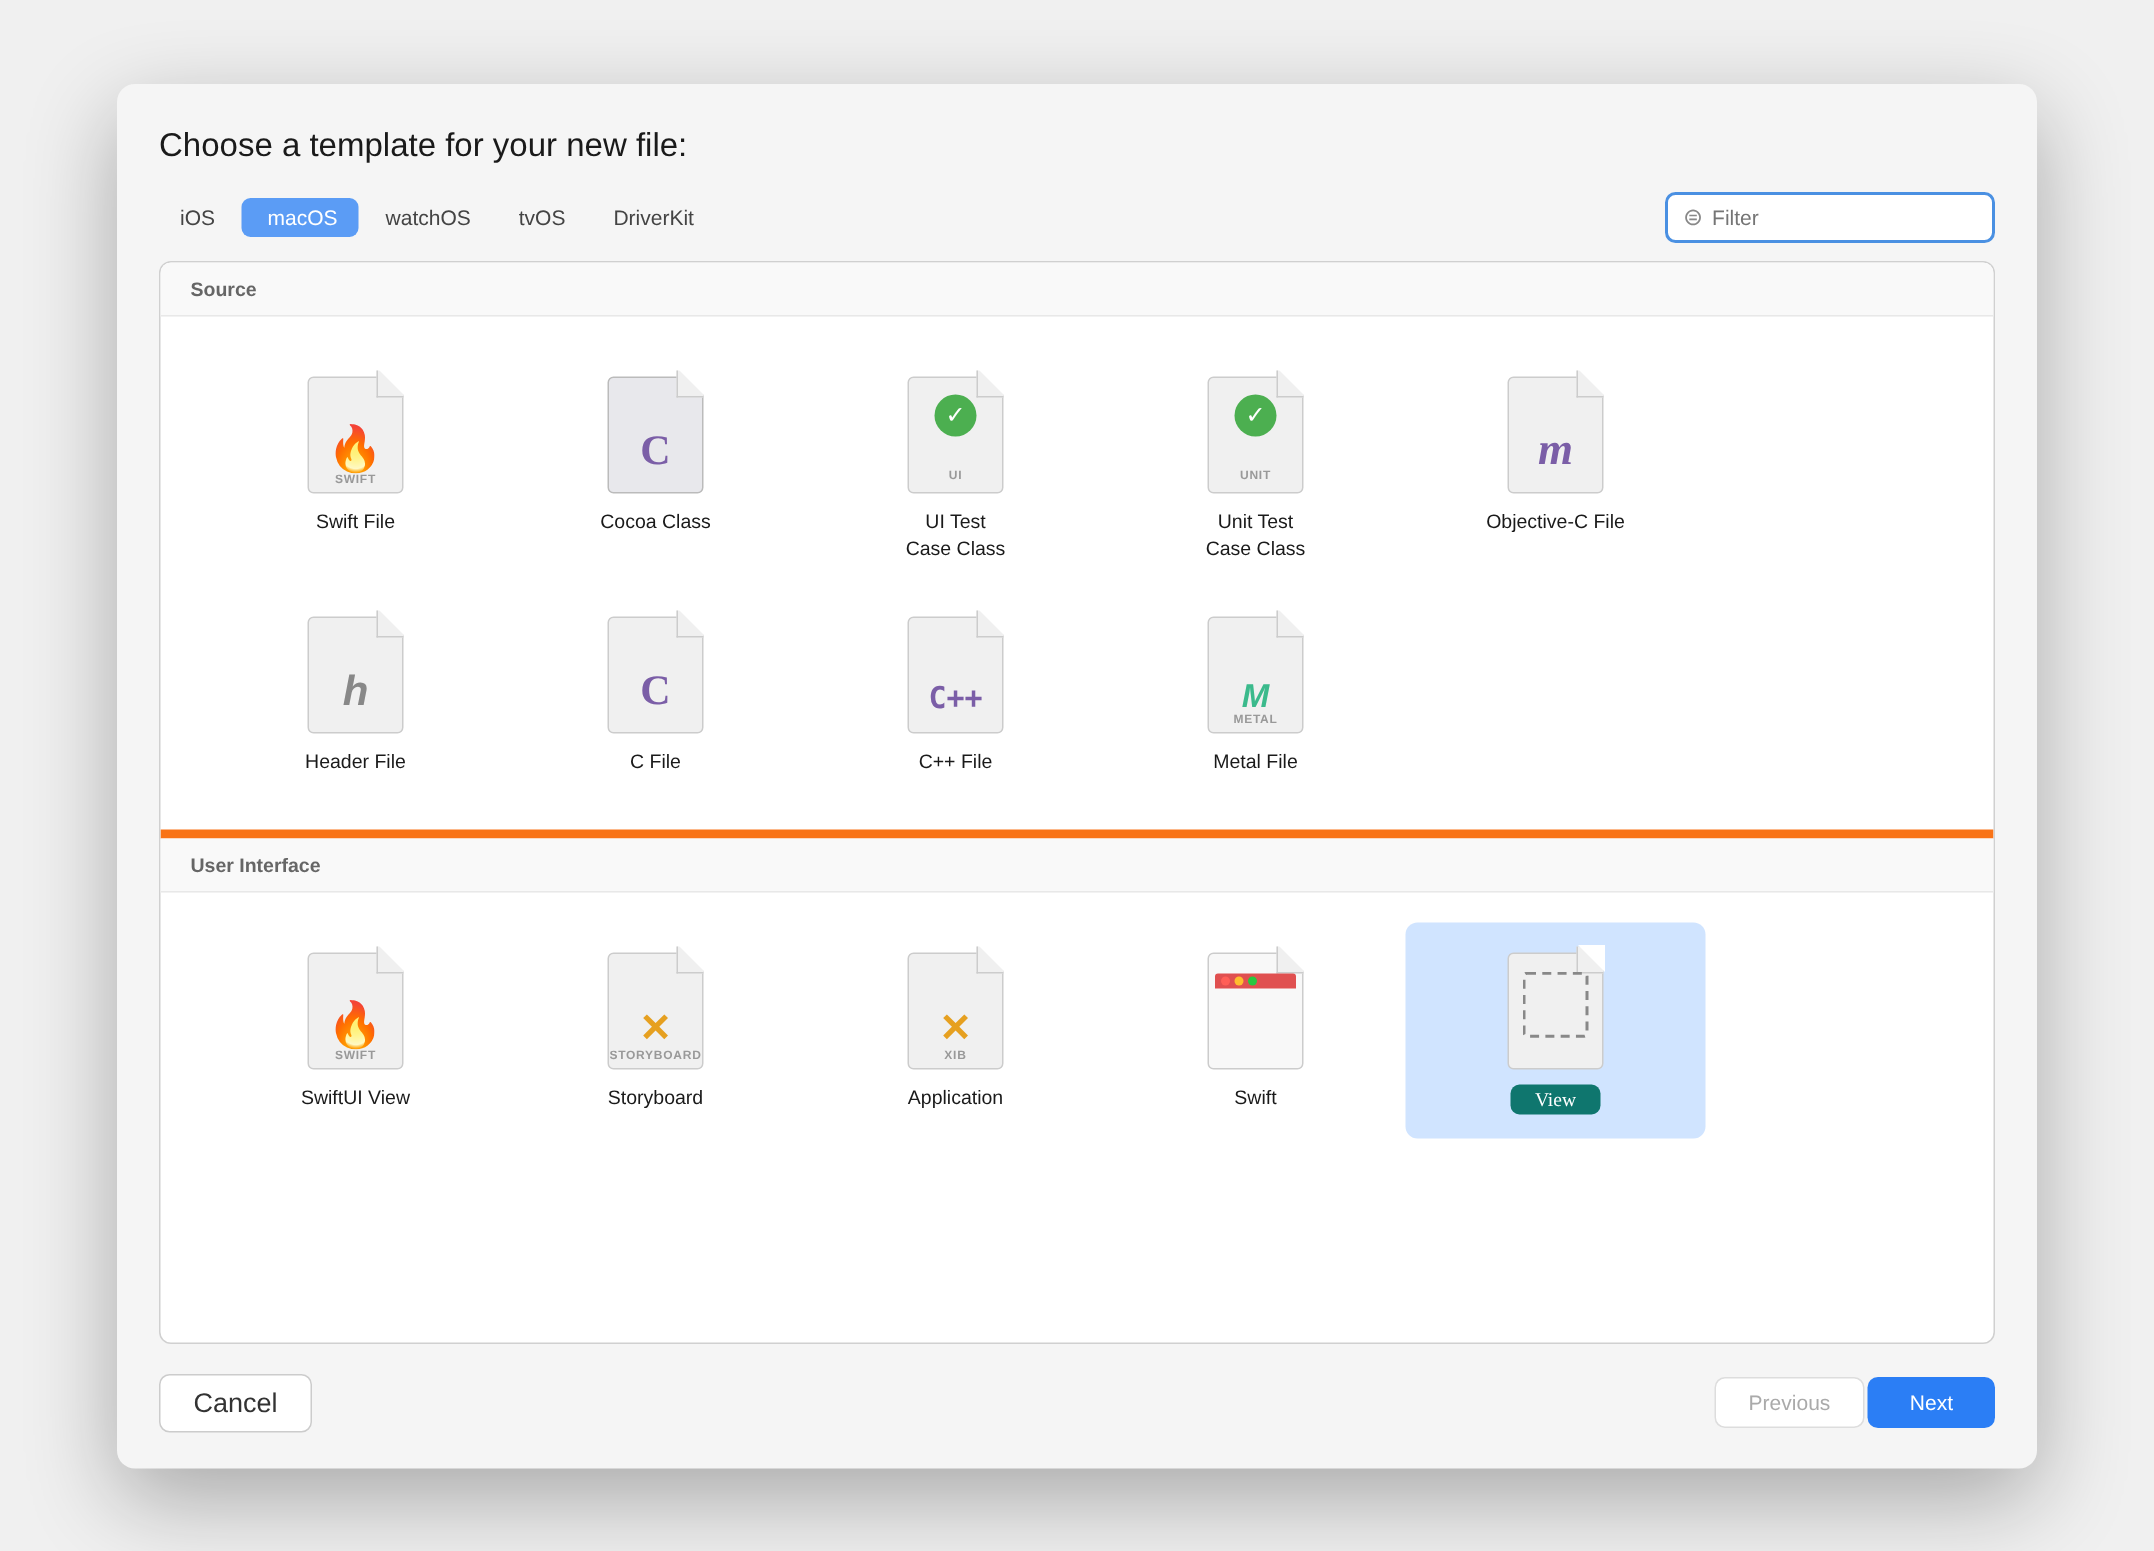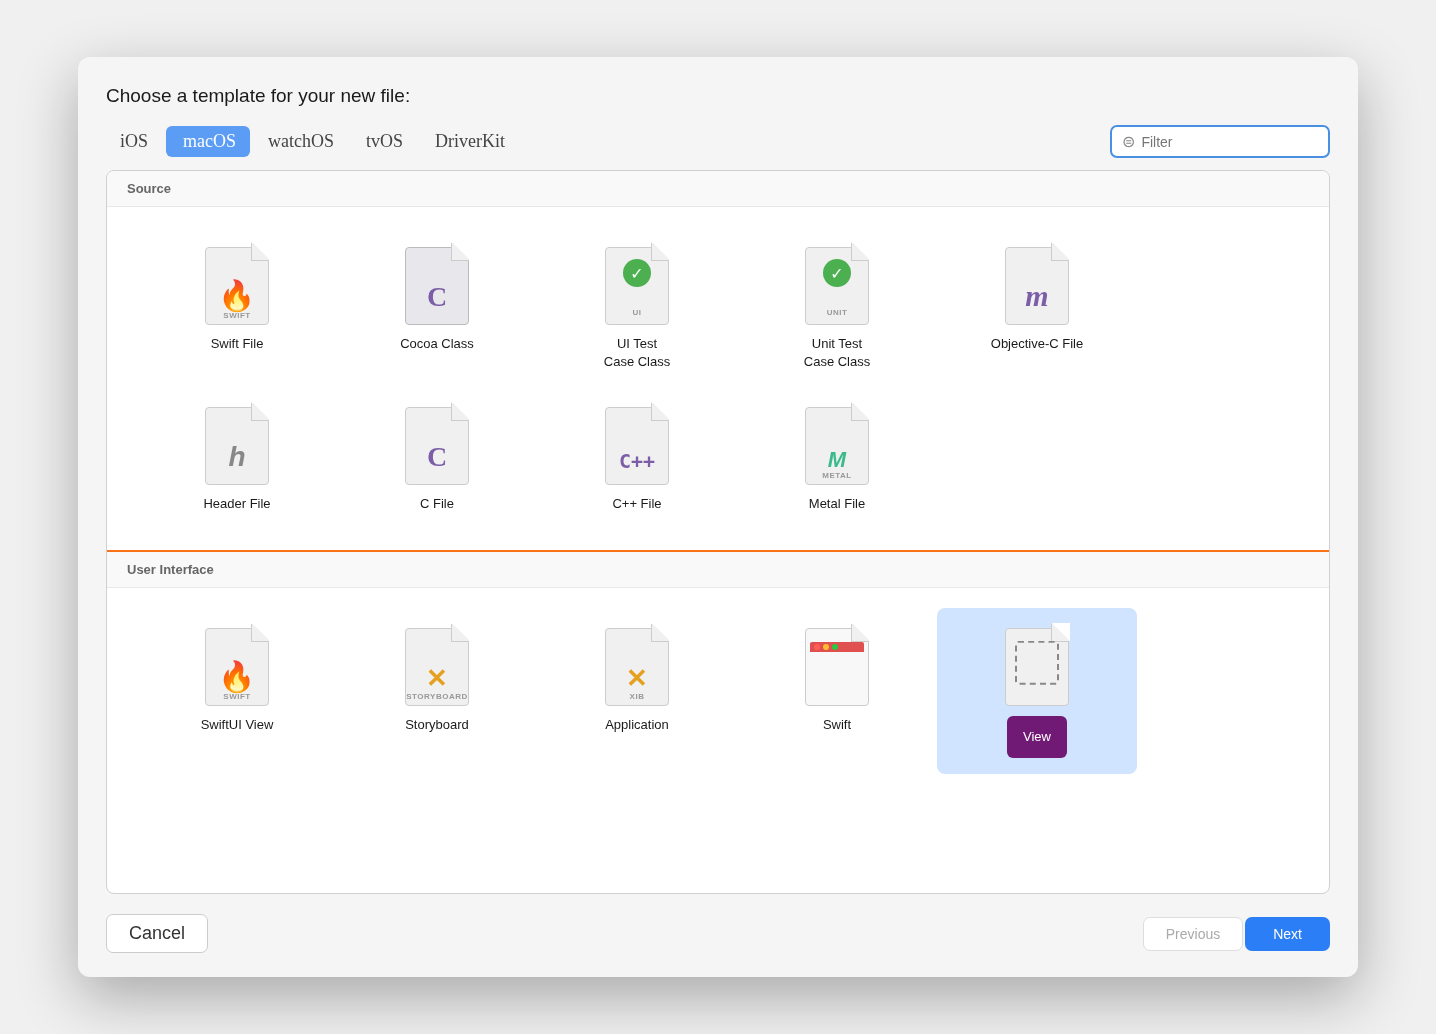--- a/index.html
+++ b/index.html
@@ -15,44 +15,43 @@
       background: #f5f5f5;
       border-radius: 12px;
       width: 1280px;
       min-height: 920px;
       box-shadow: 0 20px 60px rgba(0,0,0,0.3);
       display: flex;
       flex-direction: column;
       padding: 28px 28px 24px 28px;
     }
     .dialog-title {
-      font-size: 19px;
+      font-size: 22px;
       font-weight: 400;
       color: #1a1a1a;
       margin-bottom: 18px;
     }
     .tabs-filter-row {
       display: flex;
       align-items: center;
       justify-content: space-between;
       margin-bottom: 0;
     }
     .tabs {
       display: flex;
       gap: 4px;
     }
     .tab {
       padding: 5px 14px;
       border-radius: 6px;
-      font-size: 18px;
+      font-size: 14px;
       cursor: pointer;
       border: none;
       background: transparent;
       color: #444;
-      font-family: Liberation Serif, serif;
     }
     .tab.active {
       background: #5b9cf5;
       color: white;
       font-weight: 500;
       padding-left: 17px;
     }
     .filter-box {
       display: flex;
       align-items: center;
@@ -77,21 +76,21 @@
     }
     .content-area {
       border: 1px solid #d0d0d0;
       border-radius: 8px;
       background: white;
       flex: 1;
       margin-top: 12px;
       overflow: hidden;
     }
     .section {
-      border-bottom: 2px solid #f97316;
+      border-bottom: 6px solid #f97316;
     }
     .section:last-child {
       border-bottom: none;
     }
     .section-header {
       padding: 10px 20px;
       font-size: 13px;
       font-weight: 600;
       color: #666;
       background: #f9f9f9;
@@ -432,21 +431,21 @@
             </div>
             <span class="item-label">Swift</span>
           </div>
 
           <div class="item selected">
             <div class="file-icon">
               <div class="file-body" style="background:#f0f0f0;"></div>
               <div class="file-corner"></div>
               <div class="view-inner"></div>
             </div>
-            <span class="item-label" style="background:#701a75; color:white; border-radius:6px; padding:12px 16px;">View</span>
+            <span class="item-label" style="background:#0f766e; color:white; border-radius:6px; padding:1px 16px;font-family:Liberation Serif, serif;">View</span>
           </div>
 
         </div>
       </div>
 
     </div>
   </div>
 
   <div class="footer">
     <button class="btn-cancel">Cancel</button>

